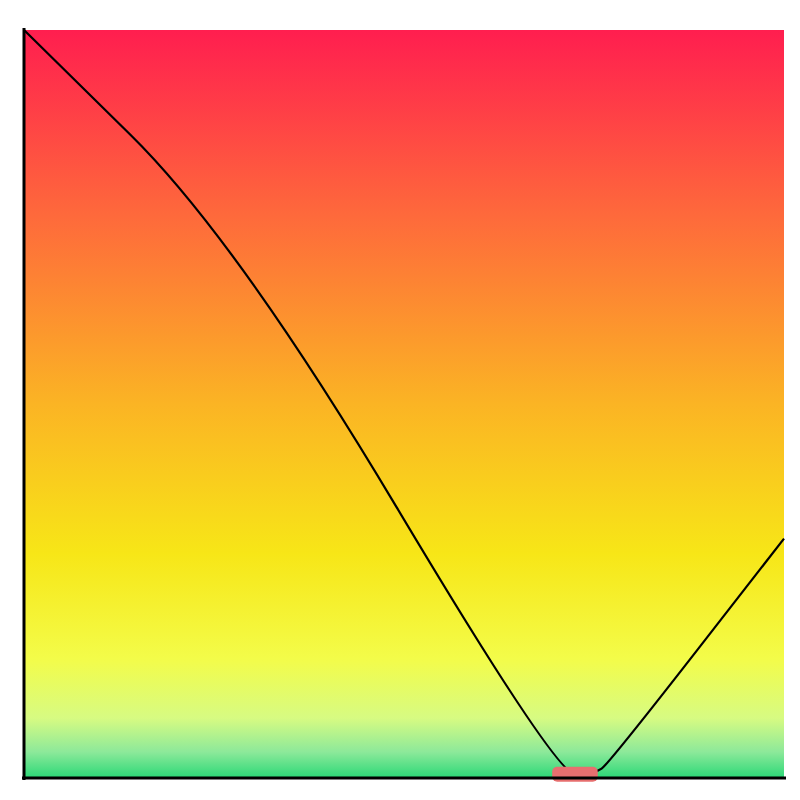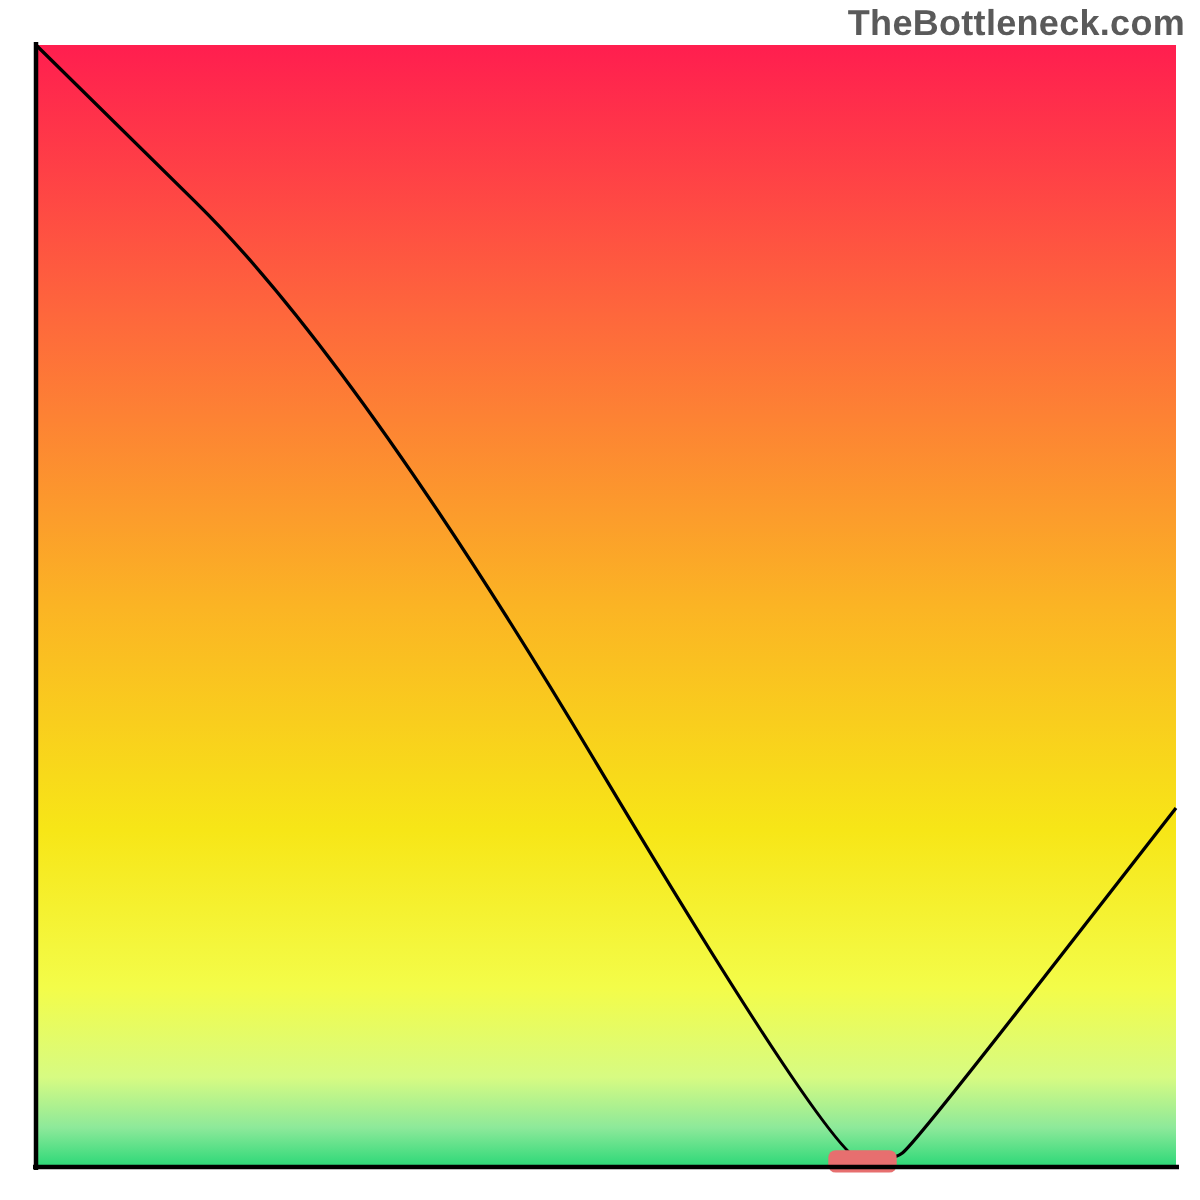--- a/index.html
+++ b/index.html
@@ -25,21 +25,20 @@
     letter-spacing: 0.2px;
   }
   svg {
     display: block;
   }
 </style>
 </head>
 <body>
 
 <div class="chart-wrap">
-  <div class="watermark">TheBottleneck.com</div>
 
   <svg id="chart-svg" width="800" height="800" viewBox="0 0 800 800">
     <defs>
       <linearGradient id="bg-grad" x1="0" y1="0" x2="0" y2="1">
           <stop offset="0%" stop-color="#ff1e4f"></stop>
           <stop offset="25%" stop-color="#fe6a3b"></stop>
           <stop offset="50%" stop-color="#fbb424"></stop>
           <stop offset="70%" stop-color="#f7e617"></stop>
           <stop offset="84%" stop-color="#f3fc49"></stop>
           <stop offset="92%" stop-color="#d7fb82"></stop>

